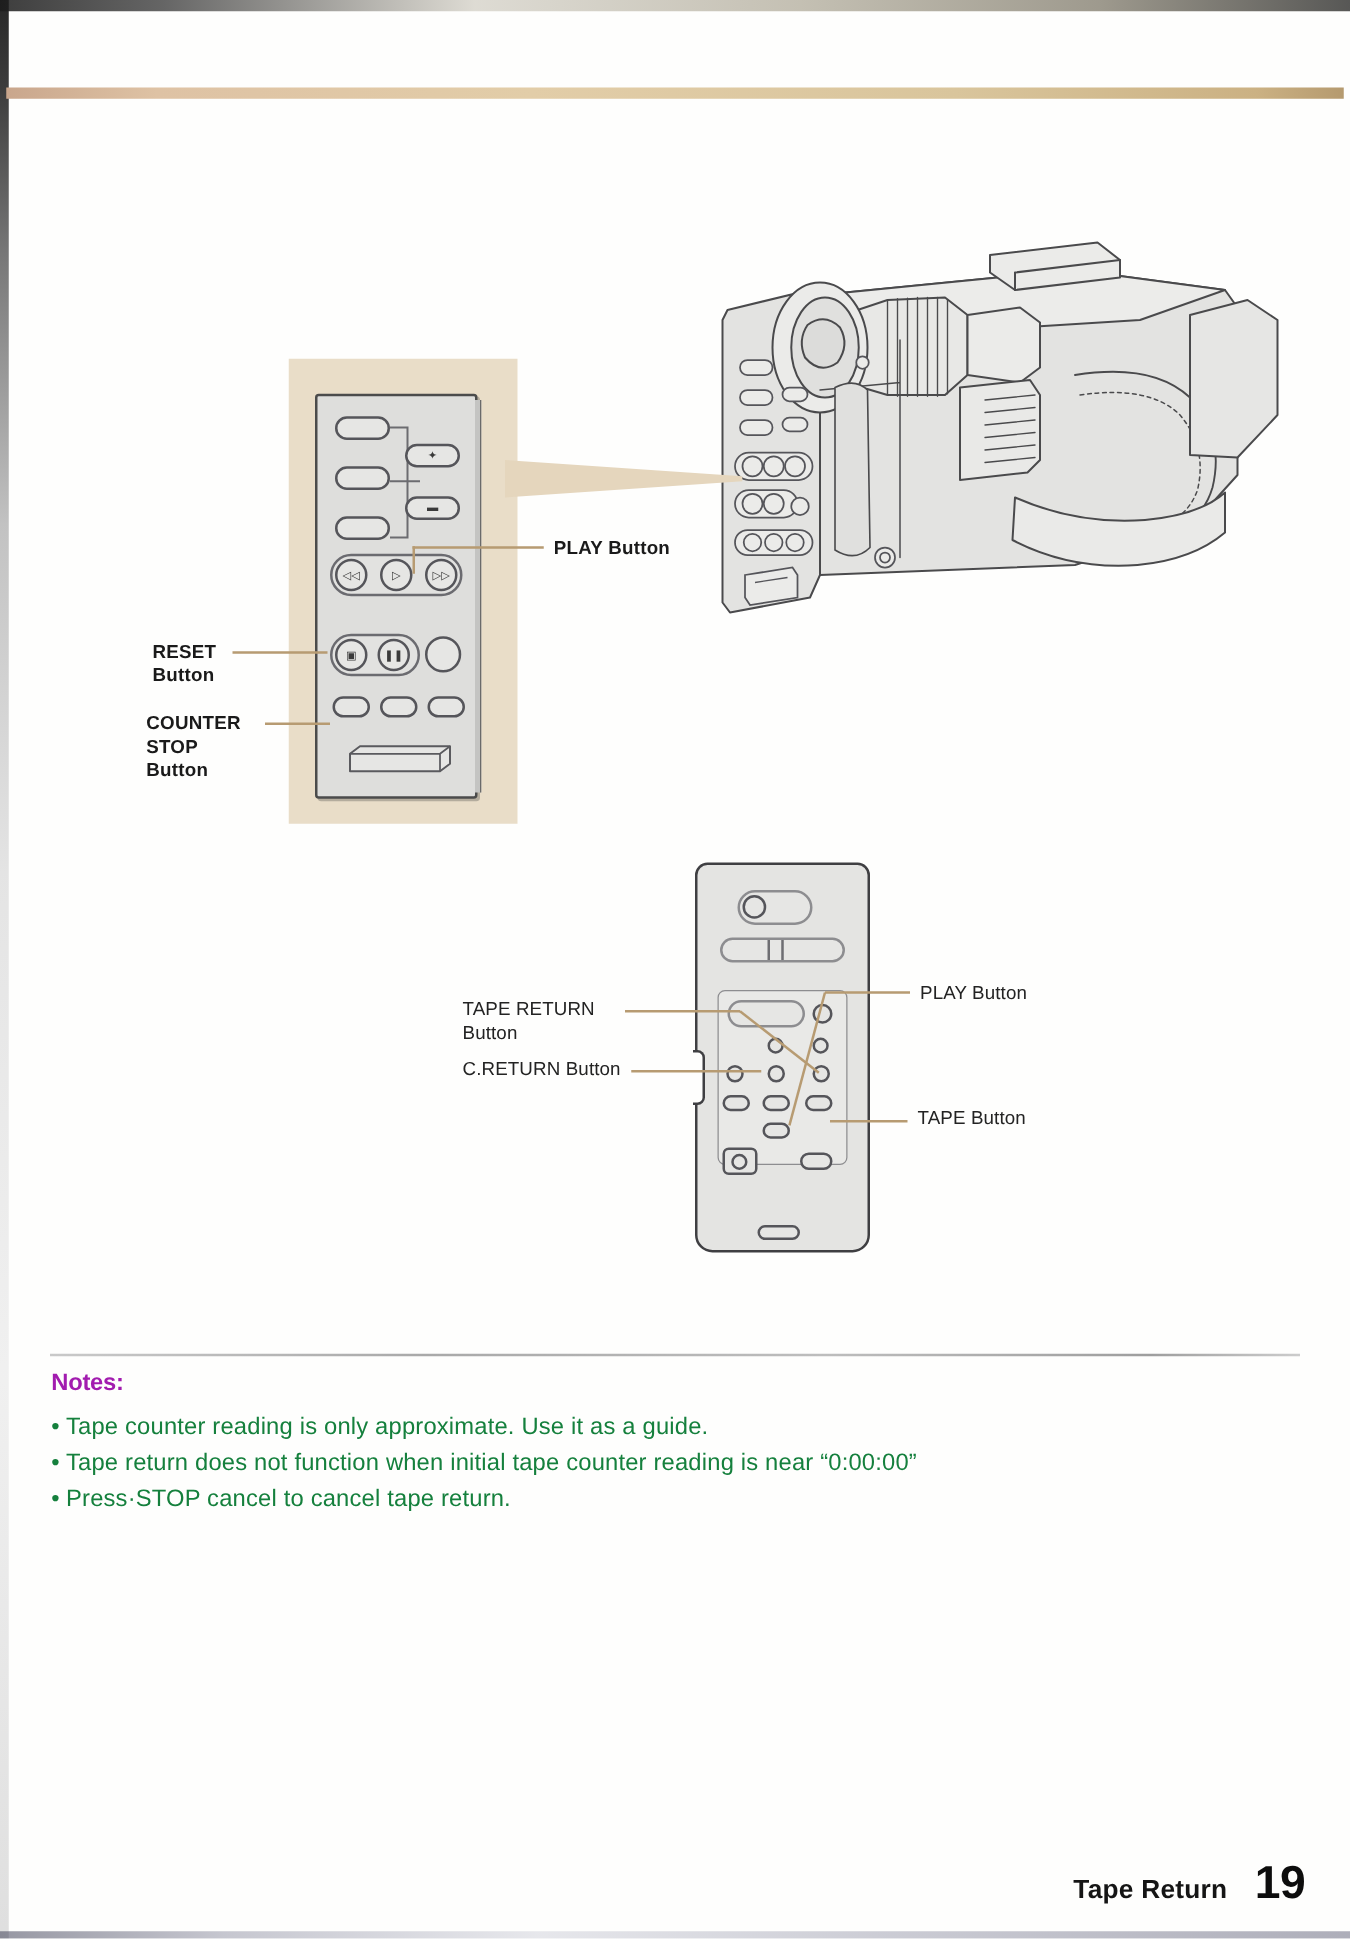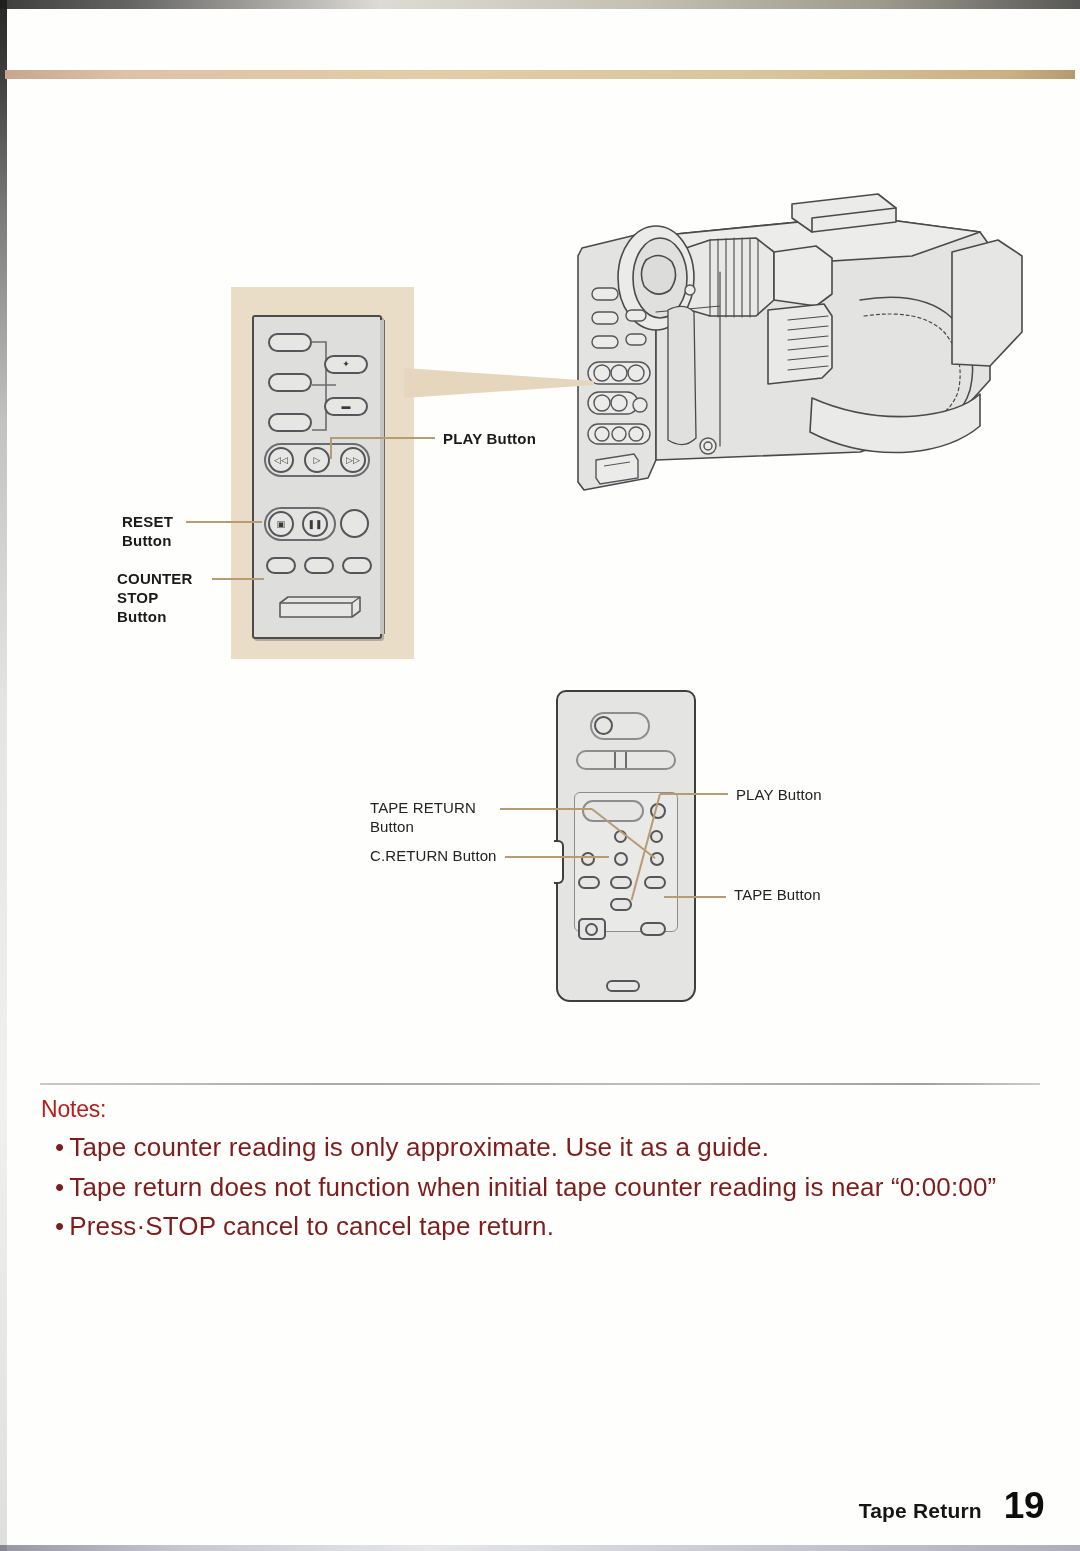--- a/index.html
+++ b/index.html
@@ -190,37 +190,36 @@
     border: 1.5px solid #8d8d90;
     border-radius: 6px;
     background: #e9e9e7;
     box-sizing: border-box;
   }
 
   
   .notes-title {
     position: absolute;
     left: 41px; top: 1096px;
-    font-size: 23px;
-    font-weight: normal;
+    font-size: 19px;
+    font-weight: bold;
     letter-spacing: -.2px;
-    color: #b91c1c;
+    color: #a21caf;
   }
   .notes-list {
     position: absolute;
     left: 41px; top: 1128px;
     width: 980px;
   }
   .note-item {
-    font-size: 26px;
-    color: #7f1d1d;
+    font-size: 19px;
+    color: #15803d;
     letter-spacing: .15px;
     line-height: 1.52;
     white-space: nowrap;
-    margin-left: 14px;
   }
   .note-bullet { margin-right: 5px; }
 
   
   .footer {
     position: absolute;
     right: 36px; top: 1485px;
     display: flex;
     align-items: baseline;
     gap: 22px;

